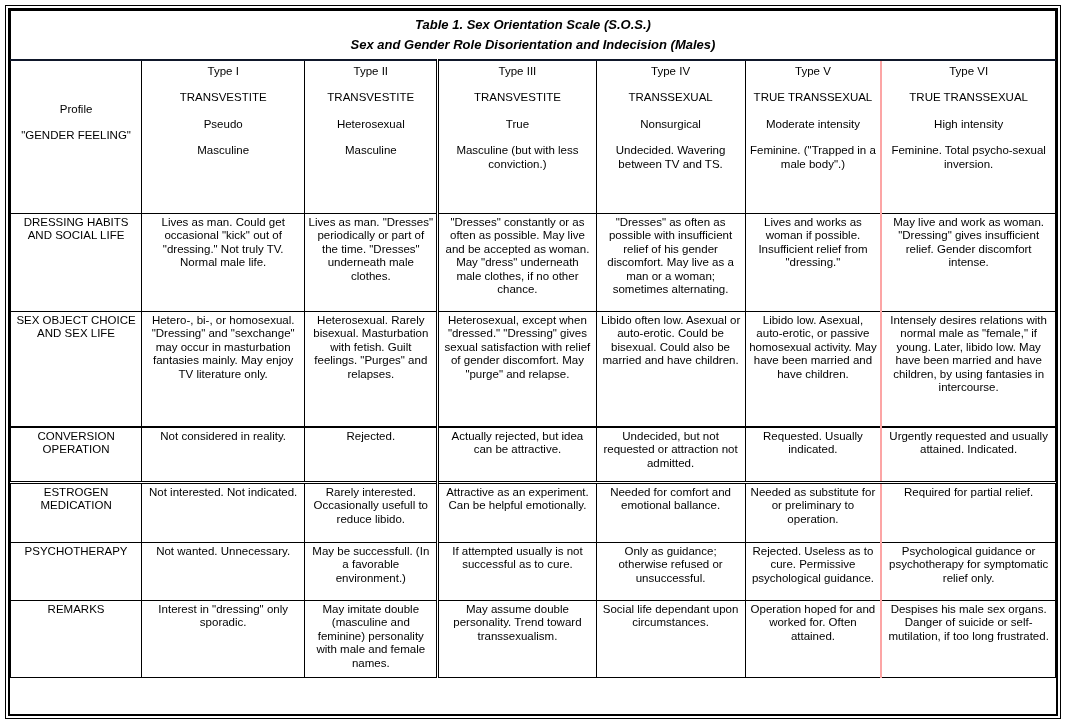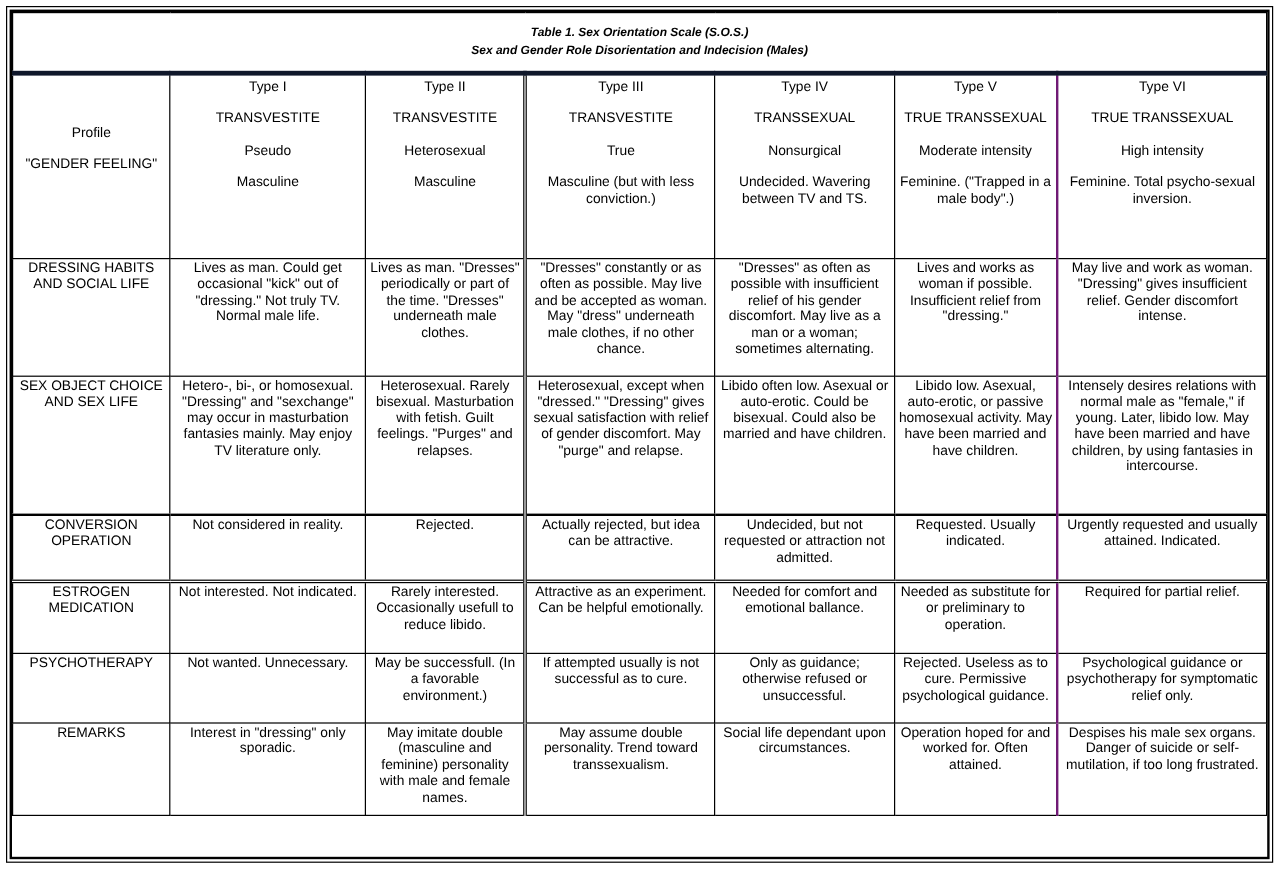--- a/index.html
+++ b/index.html
@@ -9,38 +9,38 @@
     font-family: "Liberation Sans", "DejaVu Sans", sans-serif;
     color: #000;
   }
   .frame-outer { border: 1px solid #000; padding: 2px; height: 100%; box-sizing: border-box; }
   .frame-inner { border: 2px solid #000; height: 100%; box-sizing: border-box; overflow: hidden; }
   table.sos { border-collapse: collapse; width: 100%; table-layout: fixed; }
   td { border: 1px solid #000; padding: 2px 3px; font-size: 11.5px; line-height: 1.17;
        text-align: center; vertical-align: top; word-wrap: break-word; }
   td.vmid { vertical-align: middle; }
   .title-cell {
-    border-bottom: 4px solid #0f172a; vertical-align: middle;
-    font-weight: bold; font-style: italic; font-size: 10px; line-height: 1.55;
+    border-bottom: 2px solid #0f172a; vertical-align: middle;
+    font-weight: bold; font-style: italic; font-size: 13px; line-height: 1.55;
     height: 44px;
   }
   .group-row td { border-bottom: 2px solid #000; vertical-align: middle; font-weight: bold; height: 25px; }
   .profile-row td { height: 110px; }
   .pline { margin: 2px 0 13px; min-height: 13px; }
   .profile-label-cell { padding-top: 40px; }
   .profile-label-cell .pline { margin-bottom 14px; }
   .row-dressing td { height: 93px; }
   .row-sex td { height: 110px; }
   .row-kinsey td { height: 24px; border-top: 3px double #000; vertical-align: middle; }
   .row-conversion td { height: 49px; border-top: 2px solid #000; }
   .row-estrogen td { height: 54px; border-top: 3px double #000; }
   .row-psycho td { height: 53px; }
   .row-remarks td { height: 72px; }
   .b-left-double { border-left: 3px double #000; }
-  .b-left-thick { border-left: 2px solid #701a75; margin-left: 43px; }
+  .b-left-thick { border-left: 2px solid #fca5a5; margin-left: 43px; }
   .rowlabel { text-transform: none; margin-left: 43px; }
 </style>
 </head>
 <body>
 
 <div class="page">
   <div class="frame-outer">
     <div class="frame-inner">
       <table class="sos">
         <colgroup>

